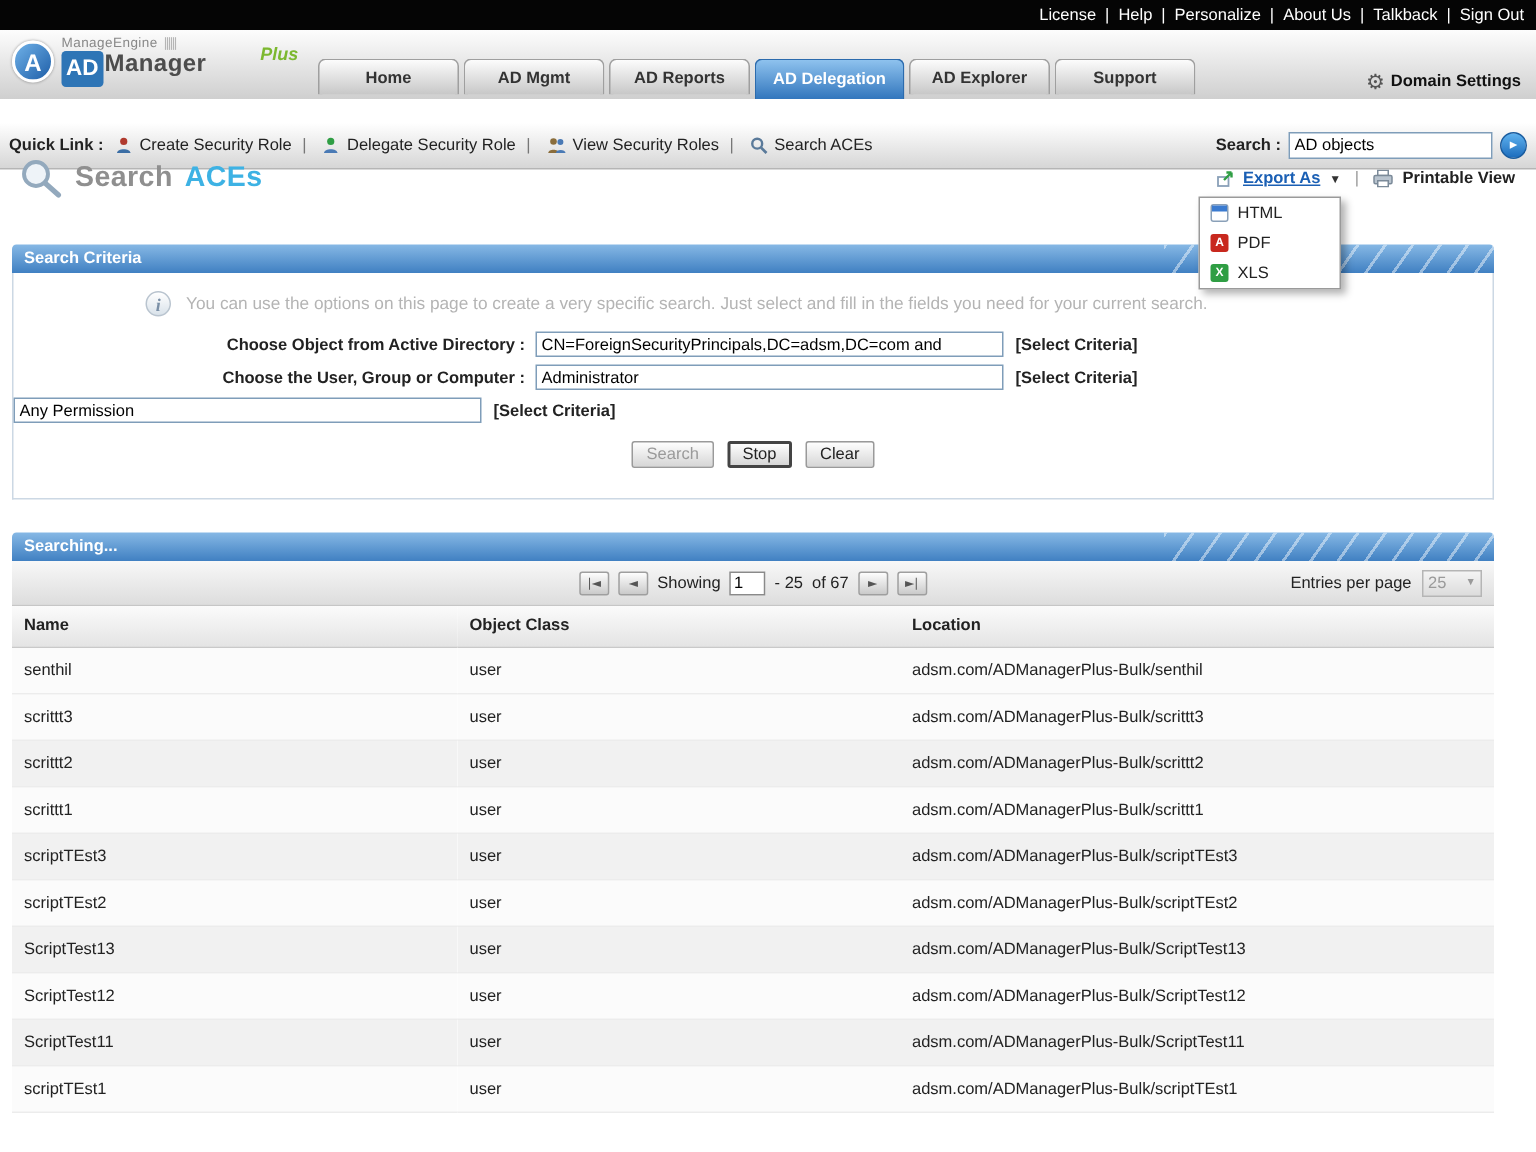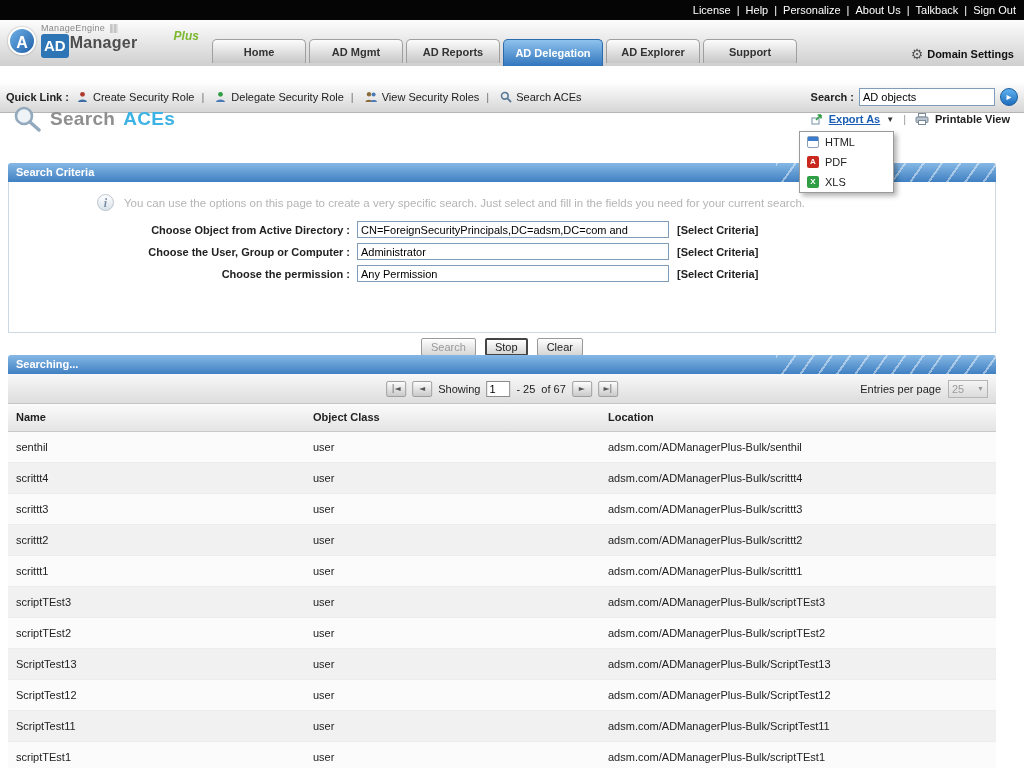--- a/index.html
+++ b/index.html
@@ -99,21 +99,21 @@
   .form-row { display:flex; align-items:center; margin:5px 0; }
   .form-label { width:348px; text-align:right; font-weight:bold; padding-right:7px; white-space:nowrap; }
   .form-input { width:312px; height:17px; border:1px solid #7f9db9; font-size:11px;
                 font-family:"Liberation Sans", sans-serif; padding:0 3px; }
   .select-criteria { margin-left:8px; font-weight:bold; color:#222; cursor:pointer; white-space:nowrap; }
   .btn-row { text-align:center; margin-top:12px; }
   .btn { font-family:"Liberation Sans", sans-serif; font-size:11px; padding:2px 9px; margin:0 3px;
          background:linear-gradient(#fefefe,#d6d6d6); border:1px solid #9a9a9a; border-radius:2px;
          cursor:pointer; color:#222; }
   .btn.disabled { color:#9a9a9a; cursor:default; }
-  .btn.focused { border:2px solid #444; padding:1px 8px;margin-top:44px; }
+  .btn.focused { border:2px solid #444; padding:1px 8px; }
 
   .results { top:355px; }
   .pagebar { position:relative; height:30px; background:linear-gradient(#f8f8f8,#dddddd);
              border-bottom:1px solid #c6c6c6; }
   .pg-center { position:absolute; left:50%; top:0; height:100%; transform:translateX(-50%);
                display:flex; align-items:center; gap:6px; white-space:nowrap; }
   .pg-btn { min-width:20px; height:16px; background:linear-gradient(#fdfdfd,#cacaca);
             border:1px solid #9f9f9f; border-radius:2px; font-size:8px; color:#555;
             line-height:14px; text-align:center; padding:0 2px; cursor:pointer;
             font-family:"DejaVu Sans", sans-serif; }
@@ -267,21 +267,20 @@
         <span class="form-label">Choose Object from Active Directory :</span>
         <input class="form-input" type="text" value="CN=ForeignSecurityPrincipals,DC=adsm,DC=com and" style="">
         <a class="select-criteria">[Select Criteria]</a>
       </div>
       <div class="form-row">
         <span class="form-label">Choose the User, Group or Computer :</span>
         <input class="form-input" type="text" value="Administrator" style="">
         <a class="select-criteria">[Select Criteria]</a>
       </div>
       <div class="form-row">
-        <span class="form-label">Choose the permission :</span>
         <input class="form-input" type="text" value="Any Permission" style="">
         <a class="select-criteria">[Select Criteria]</a>
       </div>
       <div class="btn-row">
         <button class="btn disabled">Search</button>
         <button class="btn focused">Stop</button>
         <button class="btn">Clear</button>
       </div>
     </div>
   </div>
@@ -321,25 +320,20 @@
           <th>Object Class</th>
           <th>Location</th>
         </tr>
       </thead>
       <tbody>
           <tr class="odd">
             <td>senthil</td>
             <td>user</td>
             <td>adsm.com/ADManagerPlus-Bulk/senthil</td>
           </tr>
-          <tr class="even">
-            <td>scrittt4</td>
-            <td>user</td>
-            <td>adsm.com/ADManagerPlus-Bulk/scrittt4</td>
-          </tr>
           <tr class="odd">
             <td>scrittt3</td>
             <td>user</td>
             <td>adsm.com/ADManagerPlus-Bulk/scrittt3</td>
           </tr>
           <tr class="even">
             <td>scrittt2</td>
             <td>user</td>
             <td>adsm.com/ADManagerPlus-Bulk/scrittt2</td>
           </tr>

